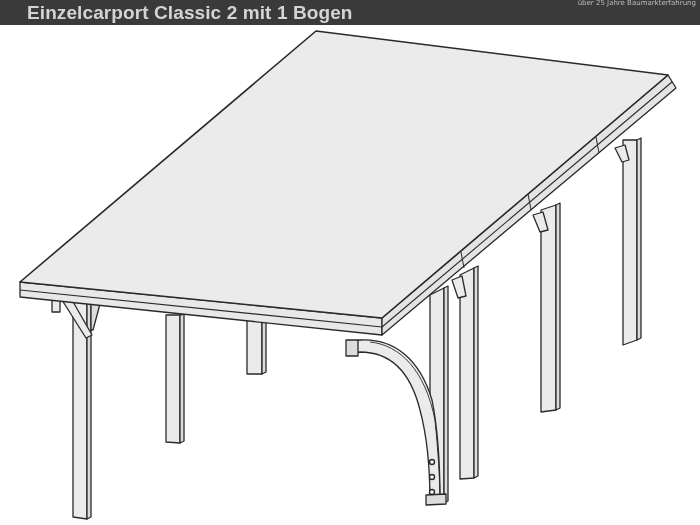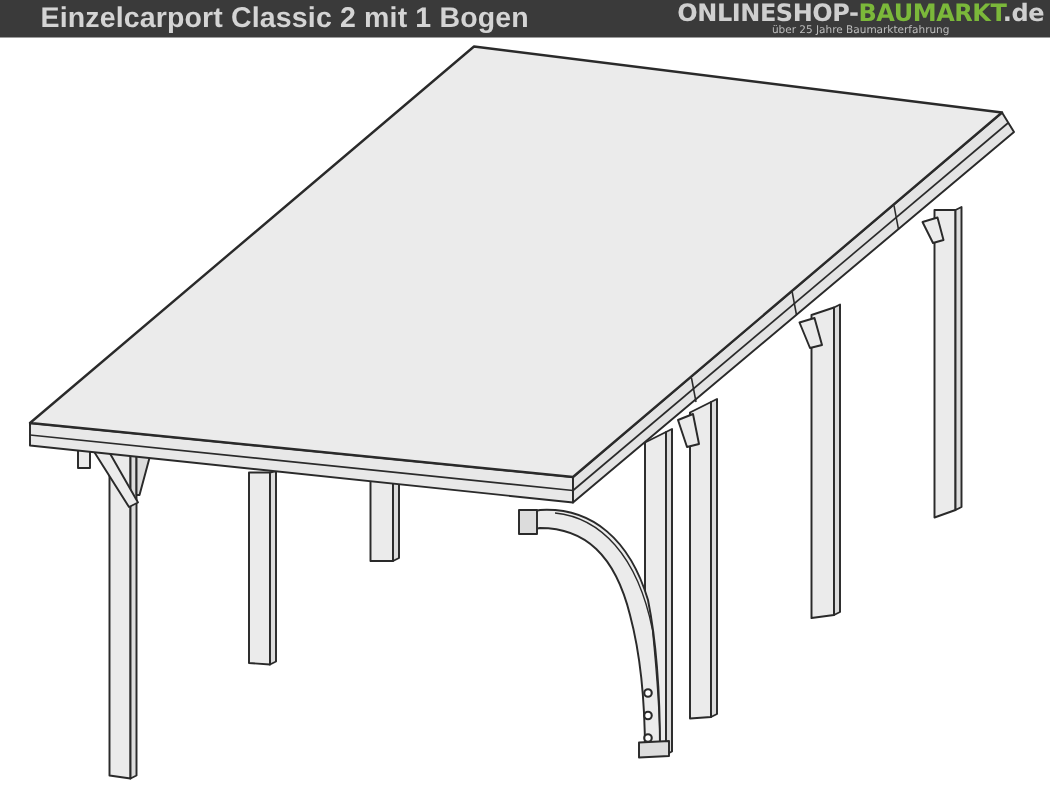--- a/index.html
+++ b/index.html
@@ -29,21 +29,20 @@
       line-height: 8px; margin-top: -1px; text-align: center;
     }
     .drawing { position: absolute; left: 0; top: 25px; width: 700px; height: 500px; }
   </style>
 </head>
 <body>
 
 <div class="header">
   <div class="title">Einzelcarport Classic 2 mit 1 Bogen</div>
   <div class="logo">
-    <div class="logo-main"><span class="logo-a">ONLINESHOP-</span><span class="logo-b">BAUMARKT</span><span class="logo-c">.de</span></div>
     <div class="logo-sub">über 25 Jahre Baumarkterfahrung</div>
   </div>
 </div>
 
 <svg class="drawing" viewBox="0 25 700 500" xmlns="http://www.w3.org/2000/svg">
   <g stroke="#2a2a2a" stroke-width="1.3" fill="#ebebeb" stroke-linejoin="round">
 
     <g>
       <polygon points="623,140 637,140 637,340 623,345"></polygon>
       <polygon points="637,140 641,138 641,338 637,340" fill="#dcdcdc"></polygon>

